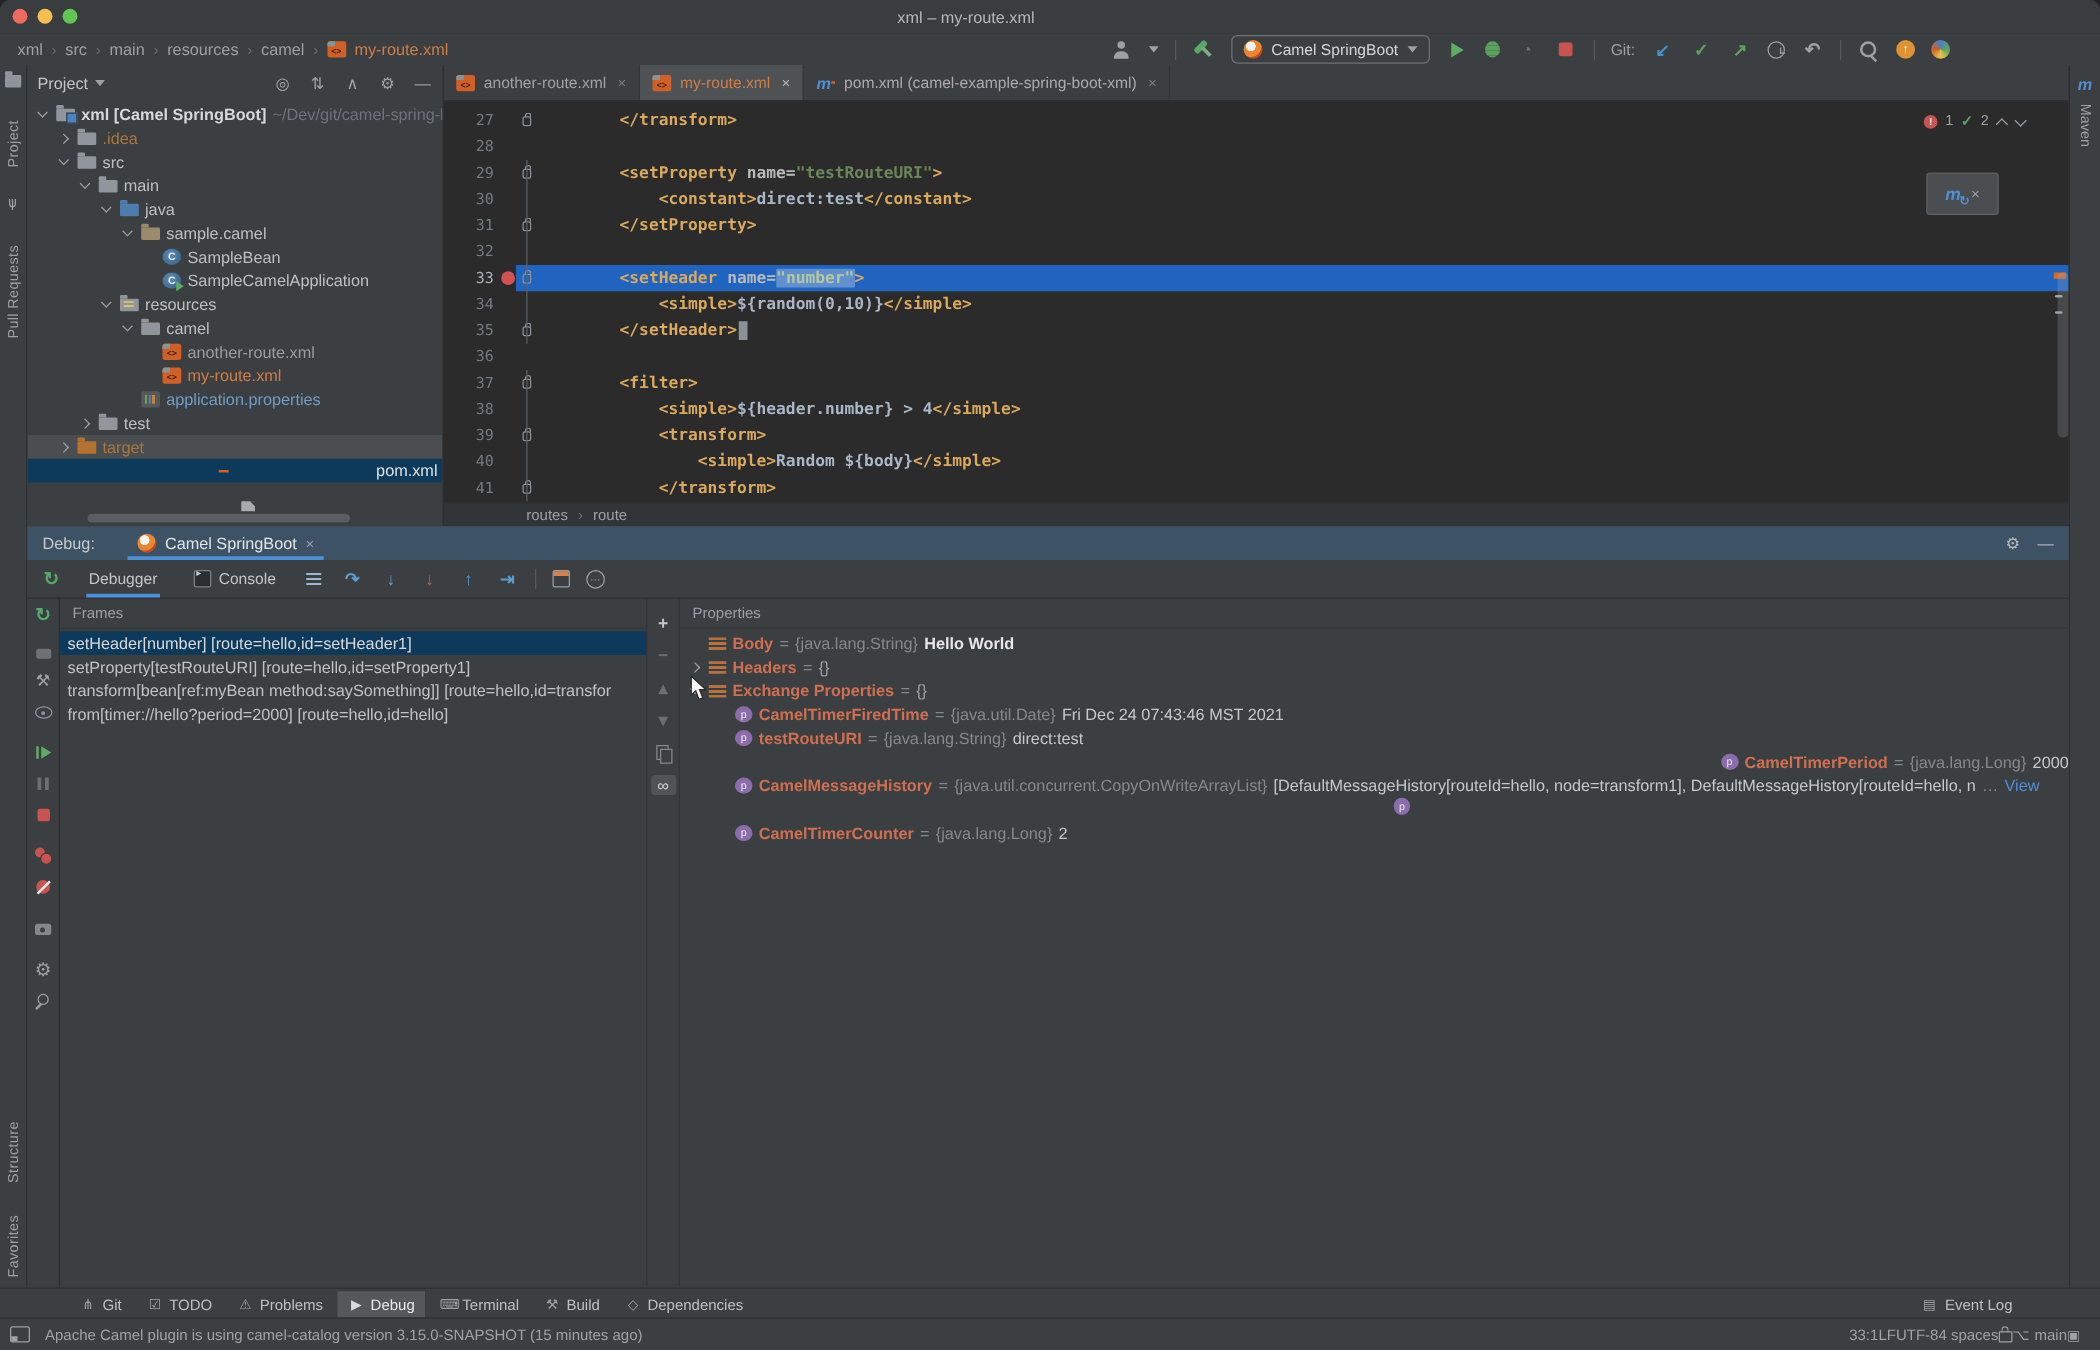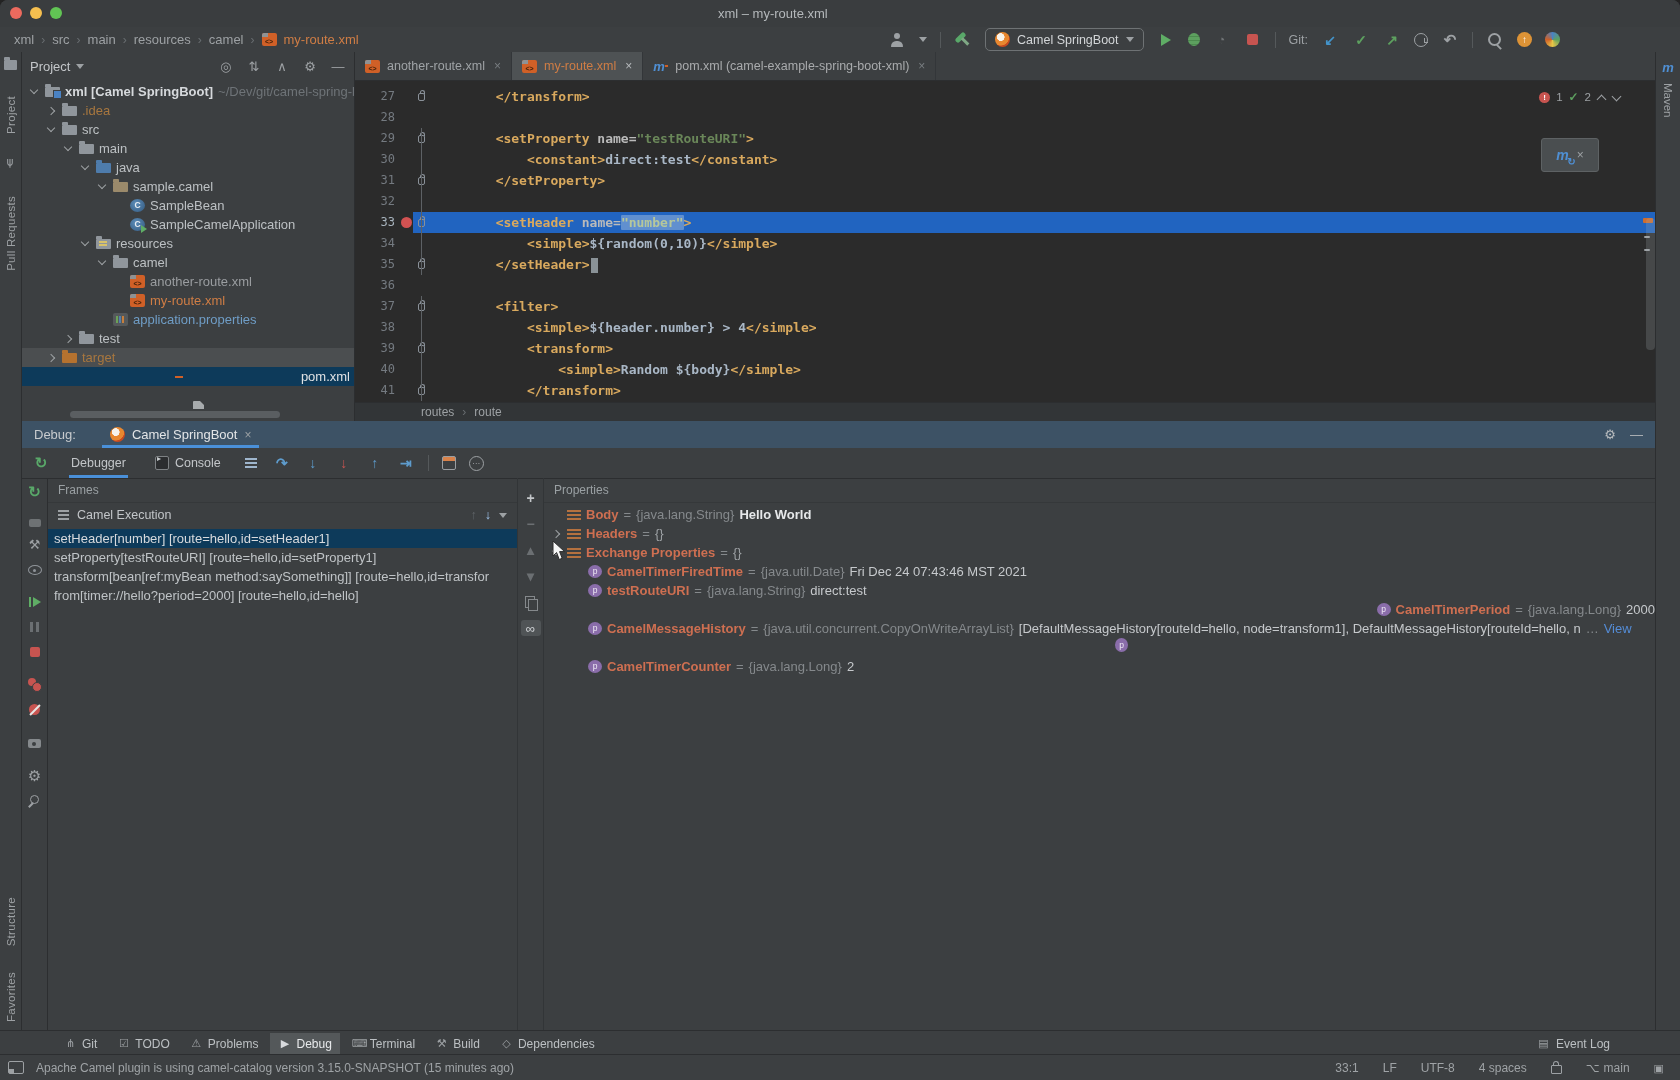--- a/index.html
+++ b/index.html
@@ -231,21 +231,21 @@
   #btabs{display:flex;align-items:center;gap:4px;margin-left:56px}
   .btab{display:flex;align-items:center;gap:5px;height:21px;padding:0 8px;font-size:12px;color:#bcc0c3}
   .btab.active{background:#54585a;color:#e8eaec}
   .bt-ico{font-size:11px;color:#9da1a4;width:13px;text-align:center}
   .btab.active .bt-ico{color:#d8dadd}
   #eventlog{margin-left:auto;margin-right:70px;display:flex;align-items:center;gap:6px;font-size:12px;color:#bcc0c3}
   #statusbar{position:absolute;left:0;right:0;bottom:0;height:25px;background:#3c3f41;border-top:1px solid #2c2e30;display:flex;align-items:center;font-size:12px;color:#9fa3a6}
   #switcher{margin-left:8px;width:14px;height:11px;border:1.5px solid #9da1a4;border-radius:2px;position:relative}
   #switcher::before{content:"";position:absolute;left:0;bottom:0;width:5px;height:4px;background:#9da1a4}
   #statusmsg{margin-left:12px}
-  #statusright{margin-left:auto;margin-right:16px;display:flex;align-items:center;gap:24px}
+  #statusright{margin-left:auto;margin-right:16px;display:flex;align-items:center;gap:0}
   .st-lock{width:9px;height:7px;border:1.5px solid #9da1a4;border-radius:1px;position:relative;margin-top:4px}
   .st-lock::before{content:"";position:absolute;left:1px;top:-5px;width:4px;height:4px;border:1.5px solid #9da1a4;border-bottom:none;border-radius:4px 4px 0 0}
   .st-branch::before{content:"⌥";color:#9fa3a6;font-size:12px}
   .st-note::before{content:"▣";color:#9fa3a6;font-size:11px}
 </style>
 </head>
 <body class="nosel">
 
 <div id="app">
 
@@ -588,28 +588,20 @@
           <span class="dli dli-pause"></span>
           <span class="dli dli-stop"></span>
           <span class="dli dli-vbp gap"></span>
           <span class="dli dli-mbp"></span>
           <span class="dli dli-camera gap"></span>
           <span class="dli dli-gear gap"></span>
           <span class="dli dli-pin"></span>
         </div>
       <div id="dframes">
         <div class="phead">Frames</div>
-        <div id="threadrow">
-          <span class="ic-bars-gray"></span>
-          <span>Camel Execution</span>
-          <span class="spacer"></span>
-          <span class="thr-up">↑</span>
-          <span class="thr-down">↓</span>
-          <span class="mini-caret"></span>
-        </div>
         <div id="framelist">
             <div class="frow sel">setHeader[number] [route=hello,id=setHeader1]</div>
             <div class="frow">setProperty[testRouteURI] [route=hello,id=setProperty1]</div>
             <div class="frow">transform[bean[ref:myBean method:saySomething]] [route=hello,id=transfor</div>
             <div class="frow">from[timer://hello?period=2000] [route=hello,id=hello]</div>
           </div>
       </div>
       <div id="dvstrip">
         <span class="vs vs-add">+</span>
         <span class="vs vs-dim">−</span>

